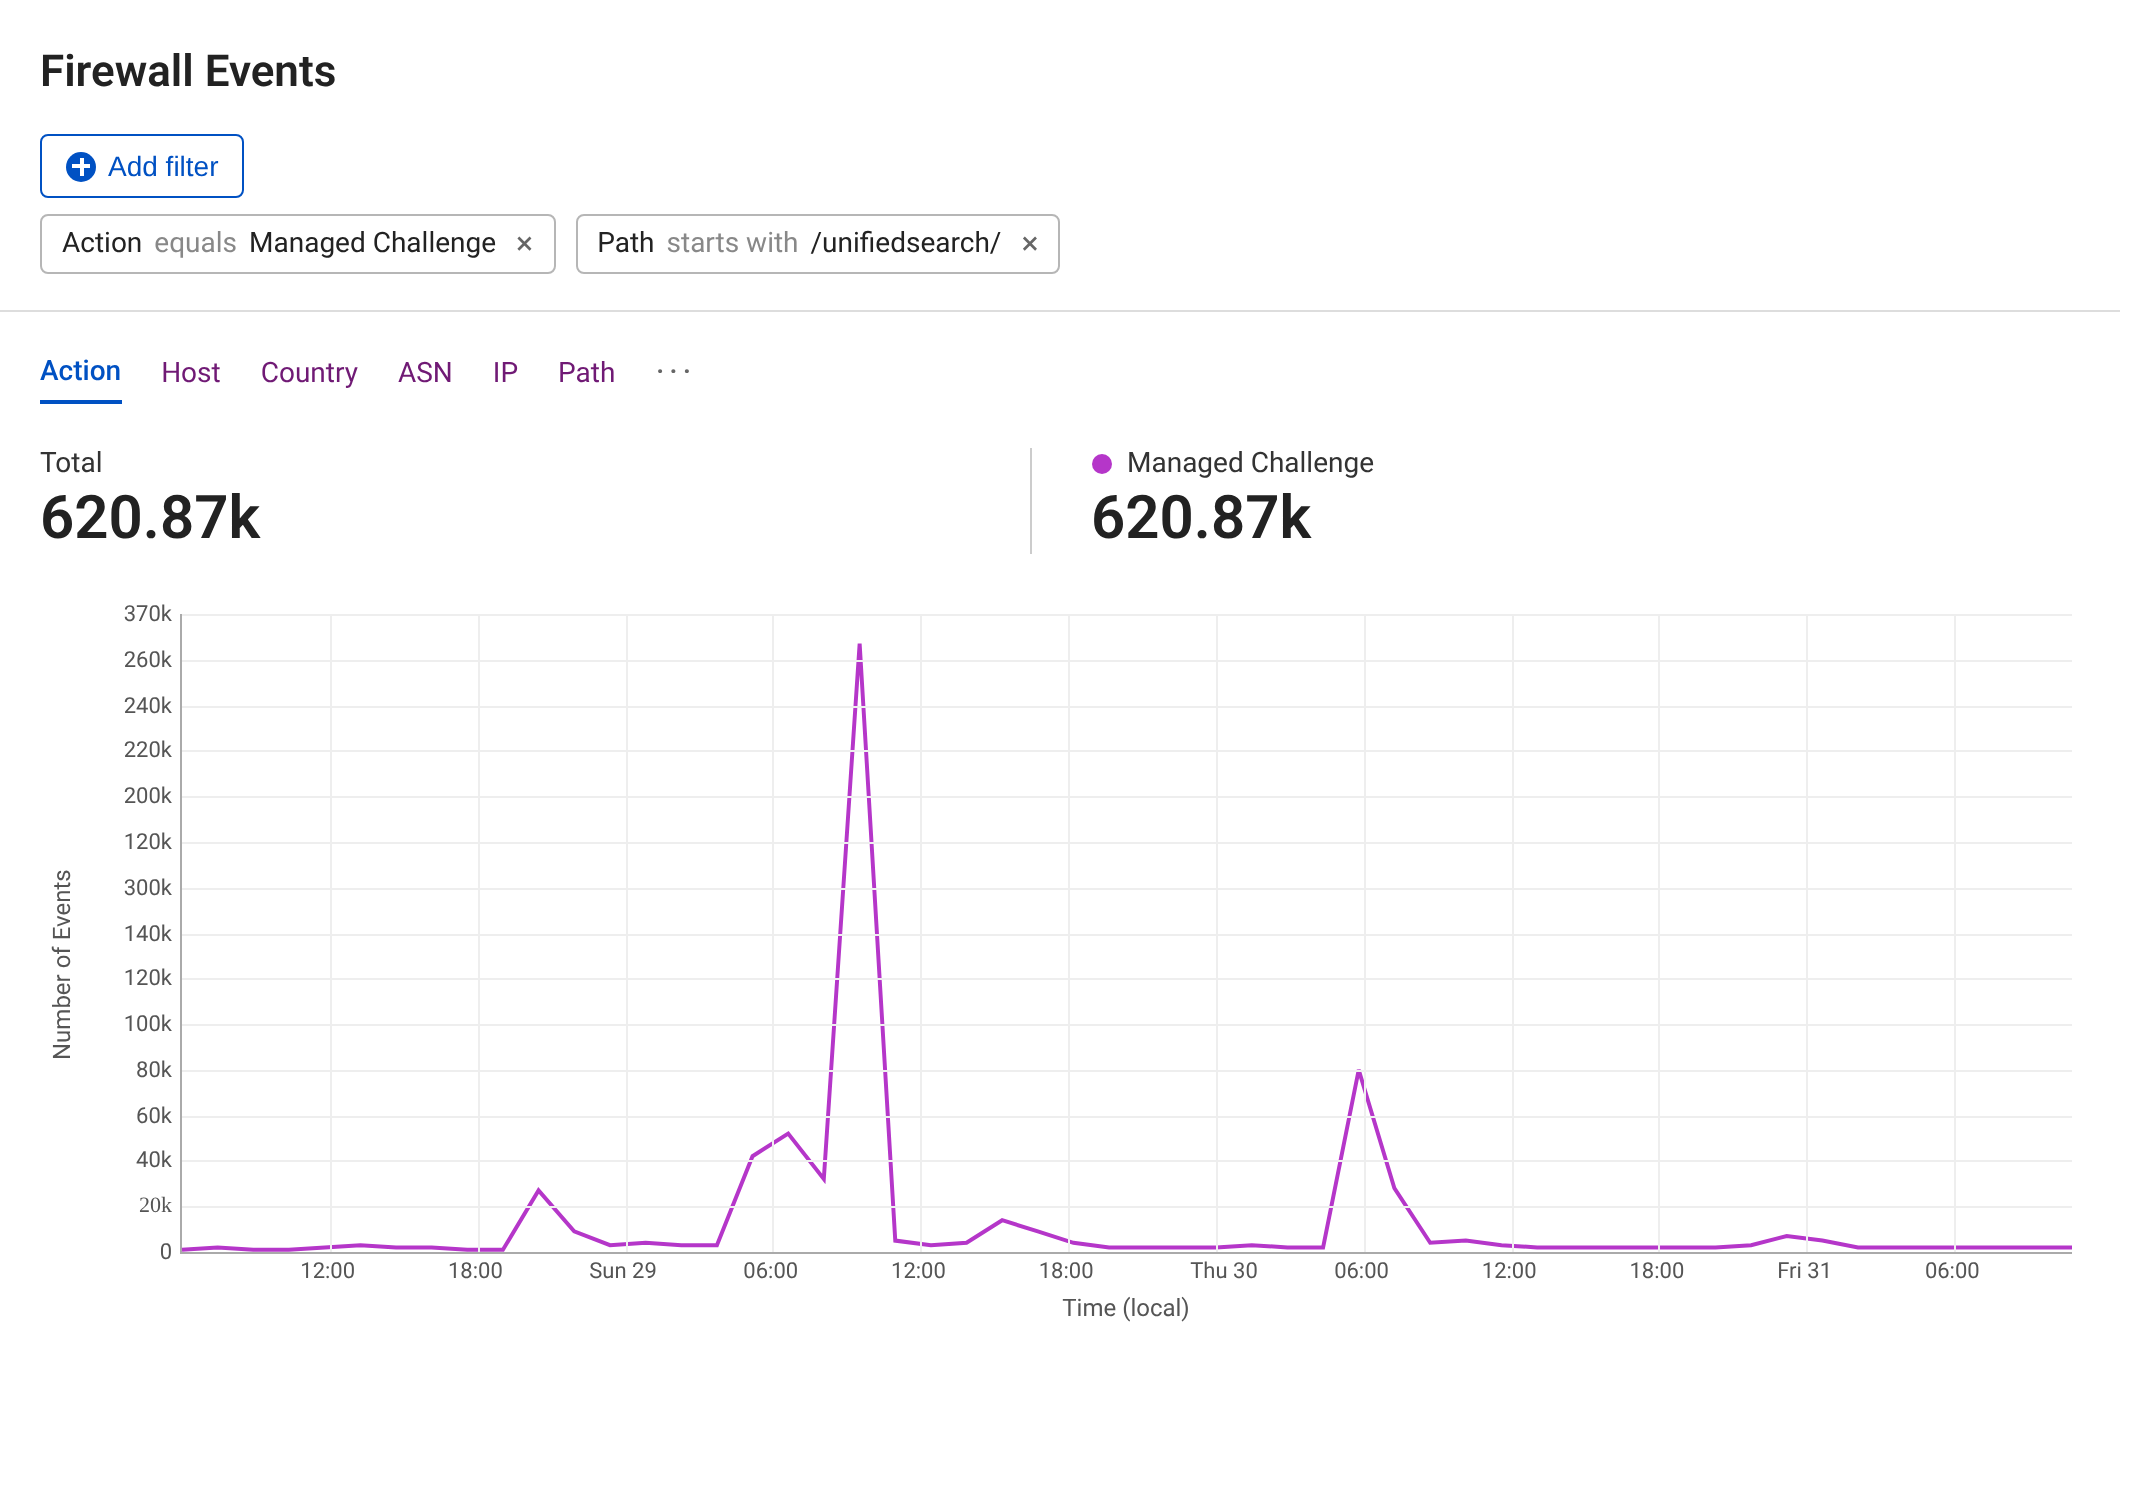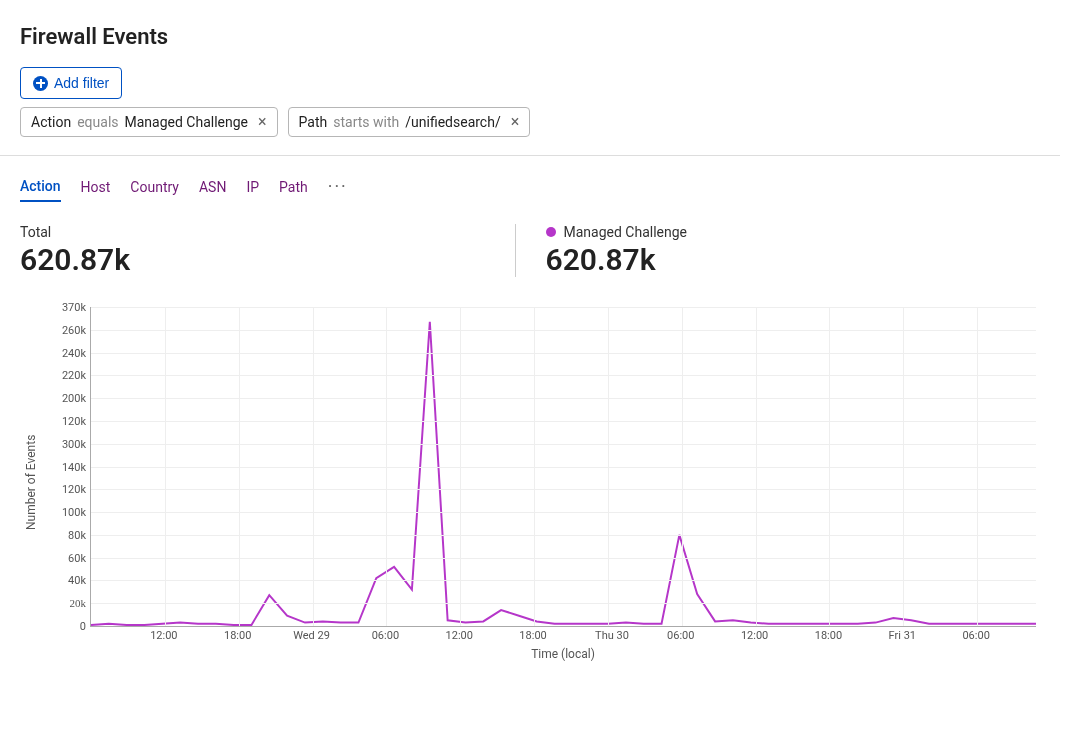--- a/index.html
+++ b/index.html
@@ -160,21 +160,21 @@
           <div class="xgrid" style="left: 590.769px;"></div>
           <div class="xgrid" style="left: 664.615px;"></div>
           <div class="xgrid" style="left: 738.462px;"></div>
           <div class="xgrid" style="left: 812.308px;"></div>
           <div class="xgrid" style="left: 886.154px;"></div>
         </div>
       <div class="xaxis" id="xaxis">
         <div class="xlabel">Time (local)</div>
       <div class="xtick" style="left: 73.8462px;">12:00</div>
           <div class="xtick" style="left: 147.692px;">18:00</div>
-          <div class="xtick" style="left: 221.538px;">Wed 29</div>
+          <div class="xtick" style="left: 221.538px;">Sun 29</div>
           <div class="xtick" style="left: 295.385px;">06:00</div>
           <div class="xtick" style="left: 369.231px;">12:00</div>
           <div class="xtick" style="left: 443.077px;">18:00</div>
           <div class="xtick" style="left: 522px;">Thu 30</div>
           <div class="xtick" style="left: 590.769px;">06:00</div>
           <div class="xtick" style="left: 664.615px;">12:00</div>
           <div class="xtick" style="left: 738.462px;">18:00</div>
           <div class="xtick" style="left: 812.308px;">Fri 31</div>
           <div class="xtick" style="left: 886.154px;">06:00</div>
         </div>

